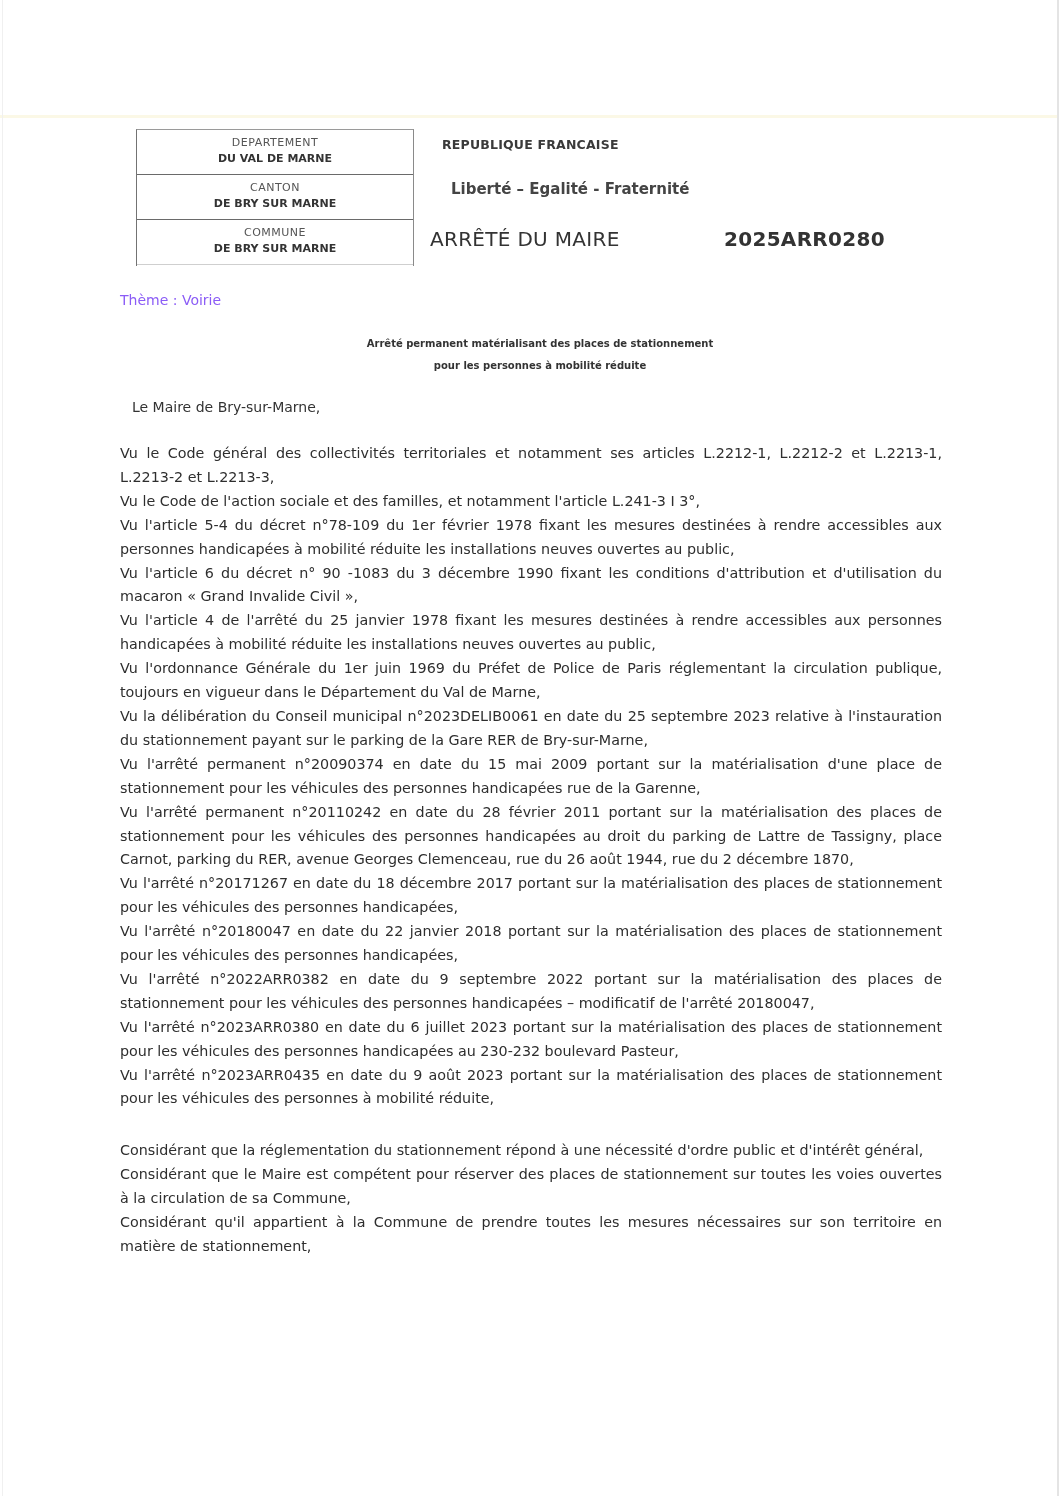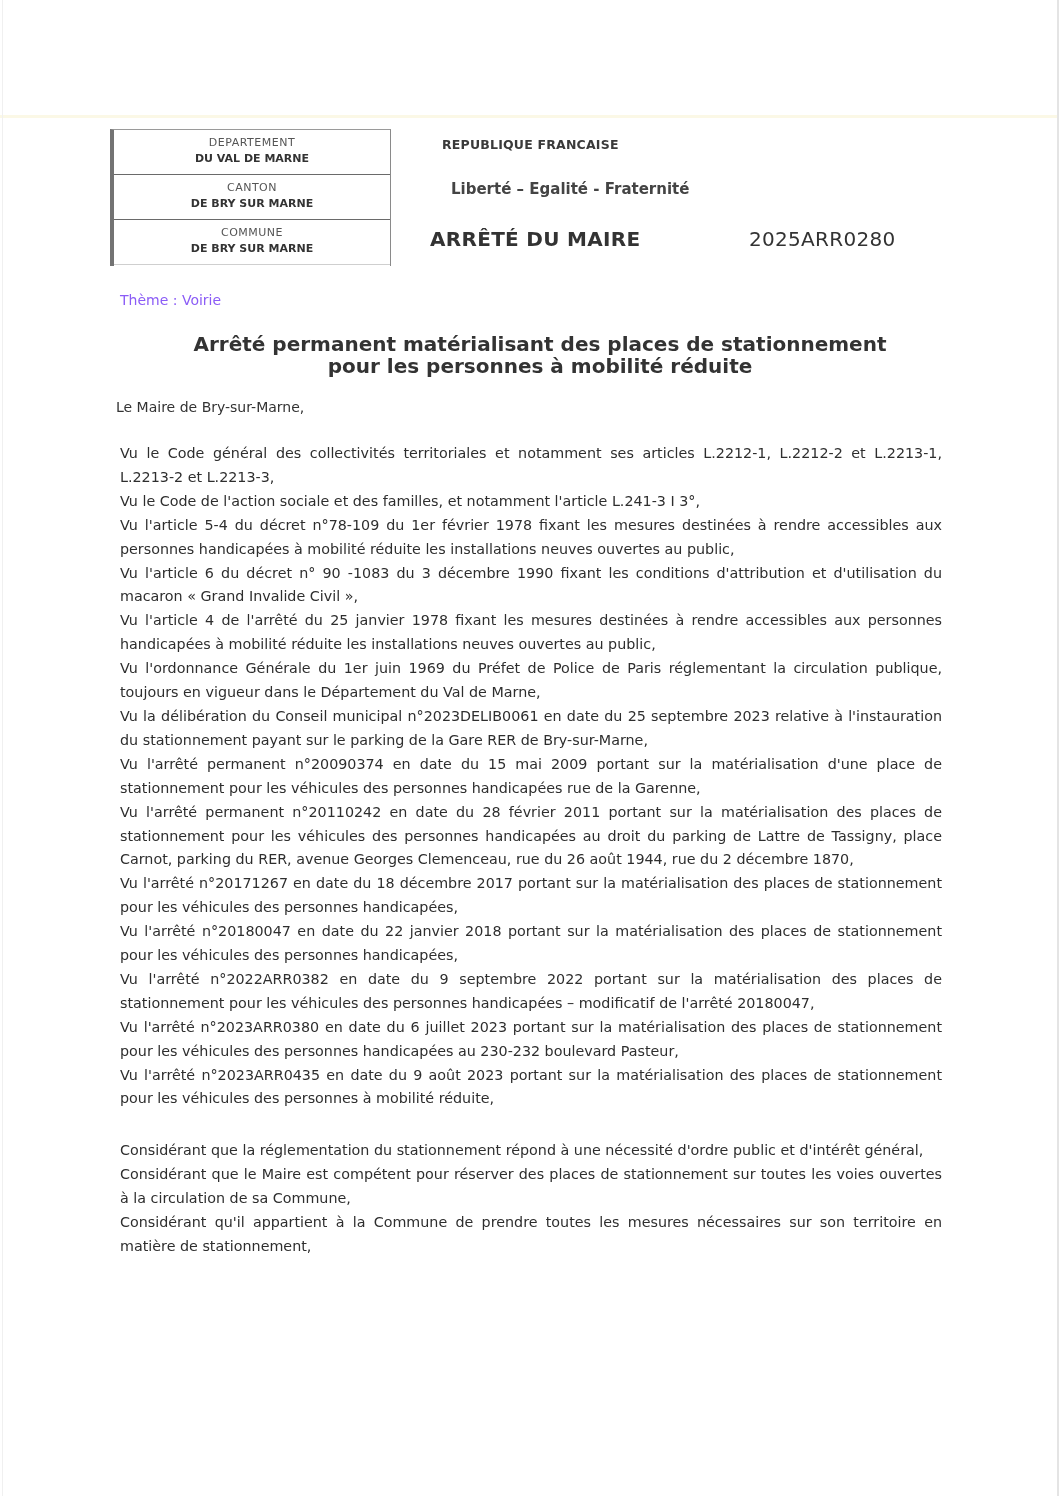--- a/index.html
+++ b/index.html
@@ -5,36 +5,36 @@
     html, body { margin: 0; padding: 0; }
     body {
       width: 1059px; height: 1496px; background: #ffffff; position: relative; overflow: hidden;
       font-family: "DejaVu Sans", sans-serif; color: #2b2b2b;
     }
     .scan-line { position: absolute; left: 0; top: 115px; width: 1059px; height: 3px; background: #fbf8e6; }
     .edge-right { position: absolute; right: 0; top: 0; width: 2px; height: 1496px; background: #e4e4e4; }
     .edge-left { position: absolute; left: 2px; top: 0; width: 1px; height: 1496px; background: #f0f0f0; }
 
     .admin-box {
-      position: absolute; left: 110px; top: 129px; width: 276px; height: 136px;
-      border-top: 1px solid #9a9a9a; border-right: 1px solid #8a8a8a; border-left: 4px solid #737373;
+      position: absolute; left: 136px; top: 129px; width: 276px; height: 136px;
+      border-top: 1px solid #9a9a9a; border-right: 1px solid #8a8a8a; border-left: 1px solid #737373;
     }
     .admin-cell { height: 45px; text-align: center; border-bottom: 1px solid #6a6a6a; box-sizing: border-box; padding-top: 6px; }
     .admin-cell:last-child { border-bottom: 1px solid #cfcfcf; }
     .admin-label { font-size: 11px; letter-spacing: 0.5px; color: #555; line-height: 14px; }
     .admin-value { font-size: 11px; font-weight: bold; color: #333; line-height: 18px; }
 
     .republique { position: absolute; left: 442px; top: 137px; font-size: 12.5px; font-weight: bold; color: #3a3a3a; letter-spacing: 0.2px; }
     .devise { position: absolute; left: 451px; top: 180px; font-size: 15px; font-weight: bold; color: #444; }
-    .arrete-title { position: absolute; left: 430px; top: 227px; font-size: 20px; font-weight: bold; color: #333; letter-spacing: 0.3px; }
-    .arrete-number { position: absolute; left: 724px; top: 227px; font-size: 20px; font-weight: normal; color: #333; letter-spacing: 0.3px; margin-left: 25px; }
+    .arrete-title { position: absolute; left: 430px; top: 227px; font-size: 20px; font-weight: normal; color: #333; letter-spacing: 0.3px; }
+    .arrete-number { position: absolute; left: 724px; top: 227px; font-size: 20px; font-weight: bold; color: #333; letter-spacing: 0.3px; }
 
     .theme { position: absolute; left: 120px; top: 292px; font-size: 14px; color: #8b5cf6; }
-    .doc-title { position: absolute; left: 120px; top: 333px; width: 840px; text-align: center; font-size: 20px; font-weight: bold; color: #333; line-height: 22px; }
-    .maire { position: absolute; left: 116px; top: 399px; font-size: 14px; color: #333; }
+    .doc-title { position: absolute; left: 120px; top: 333px; width: 840px; text-align: center; font-size: 10px; font-weight: bold; color: #333; line-height: 22px; }
+    .maire { position: absolute; left: 132px; top: 399px; font-size: 14px; color: #333; }
 
     .body-text {
       position: absolute; left: 120px; top: 442px; width: 822px;
       font-size: 14.3px; line-height: 23.9px; color: #2e2e2e; text-align: justify;
     }
     .body-text p { margin: 0; }
     .considerants {
       position: absolute; left: 120px; top: 1139px; width: 822px;
       font-size: 14.3px; line-height: 23.9px; color: #2e2e2e; text-align: justify;
     }

